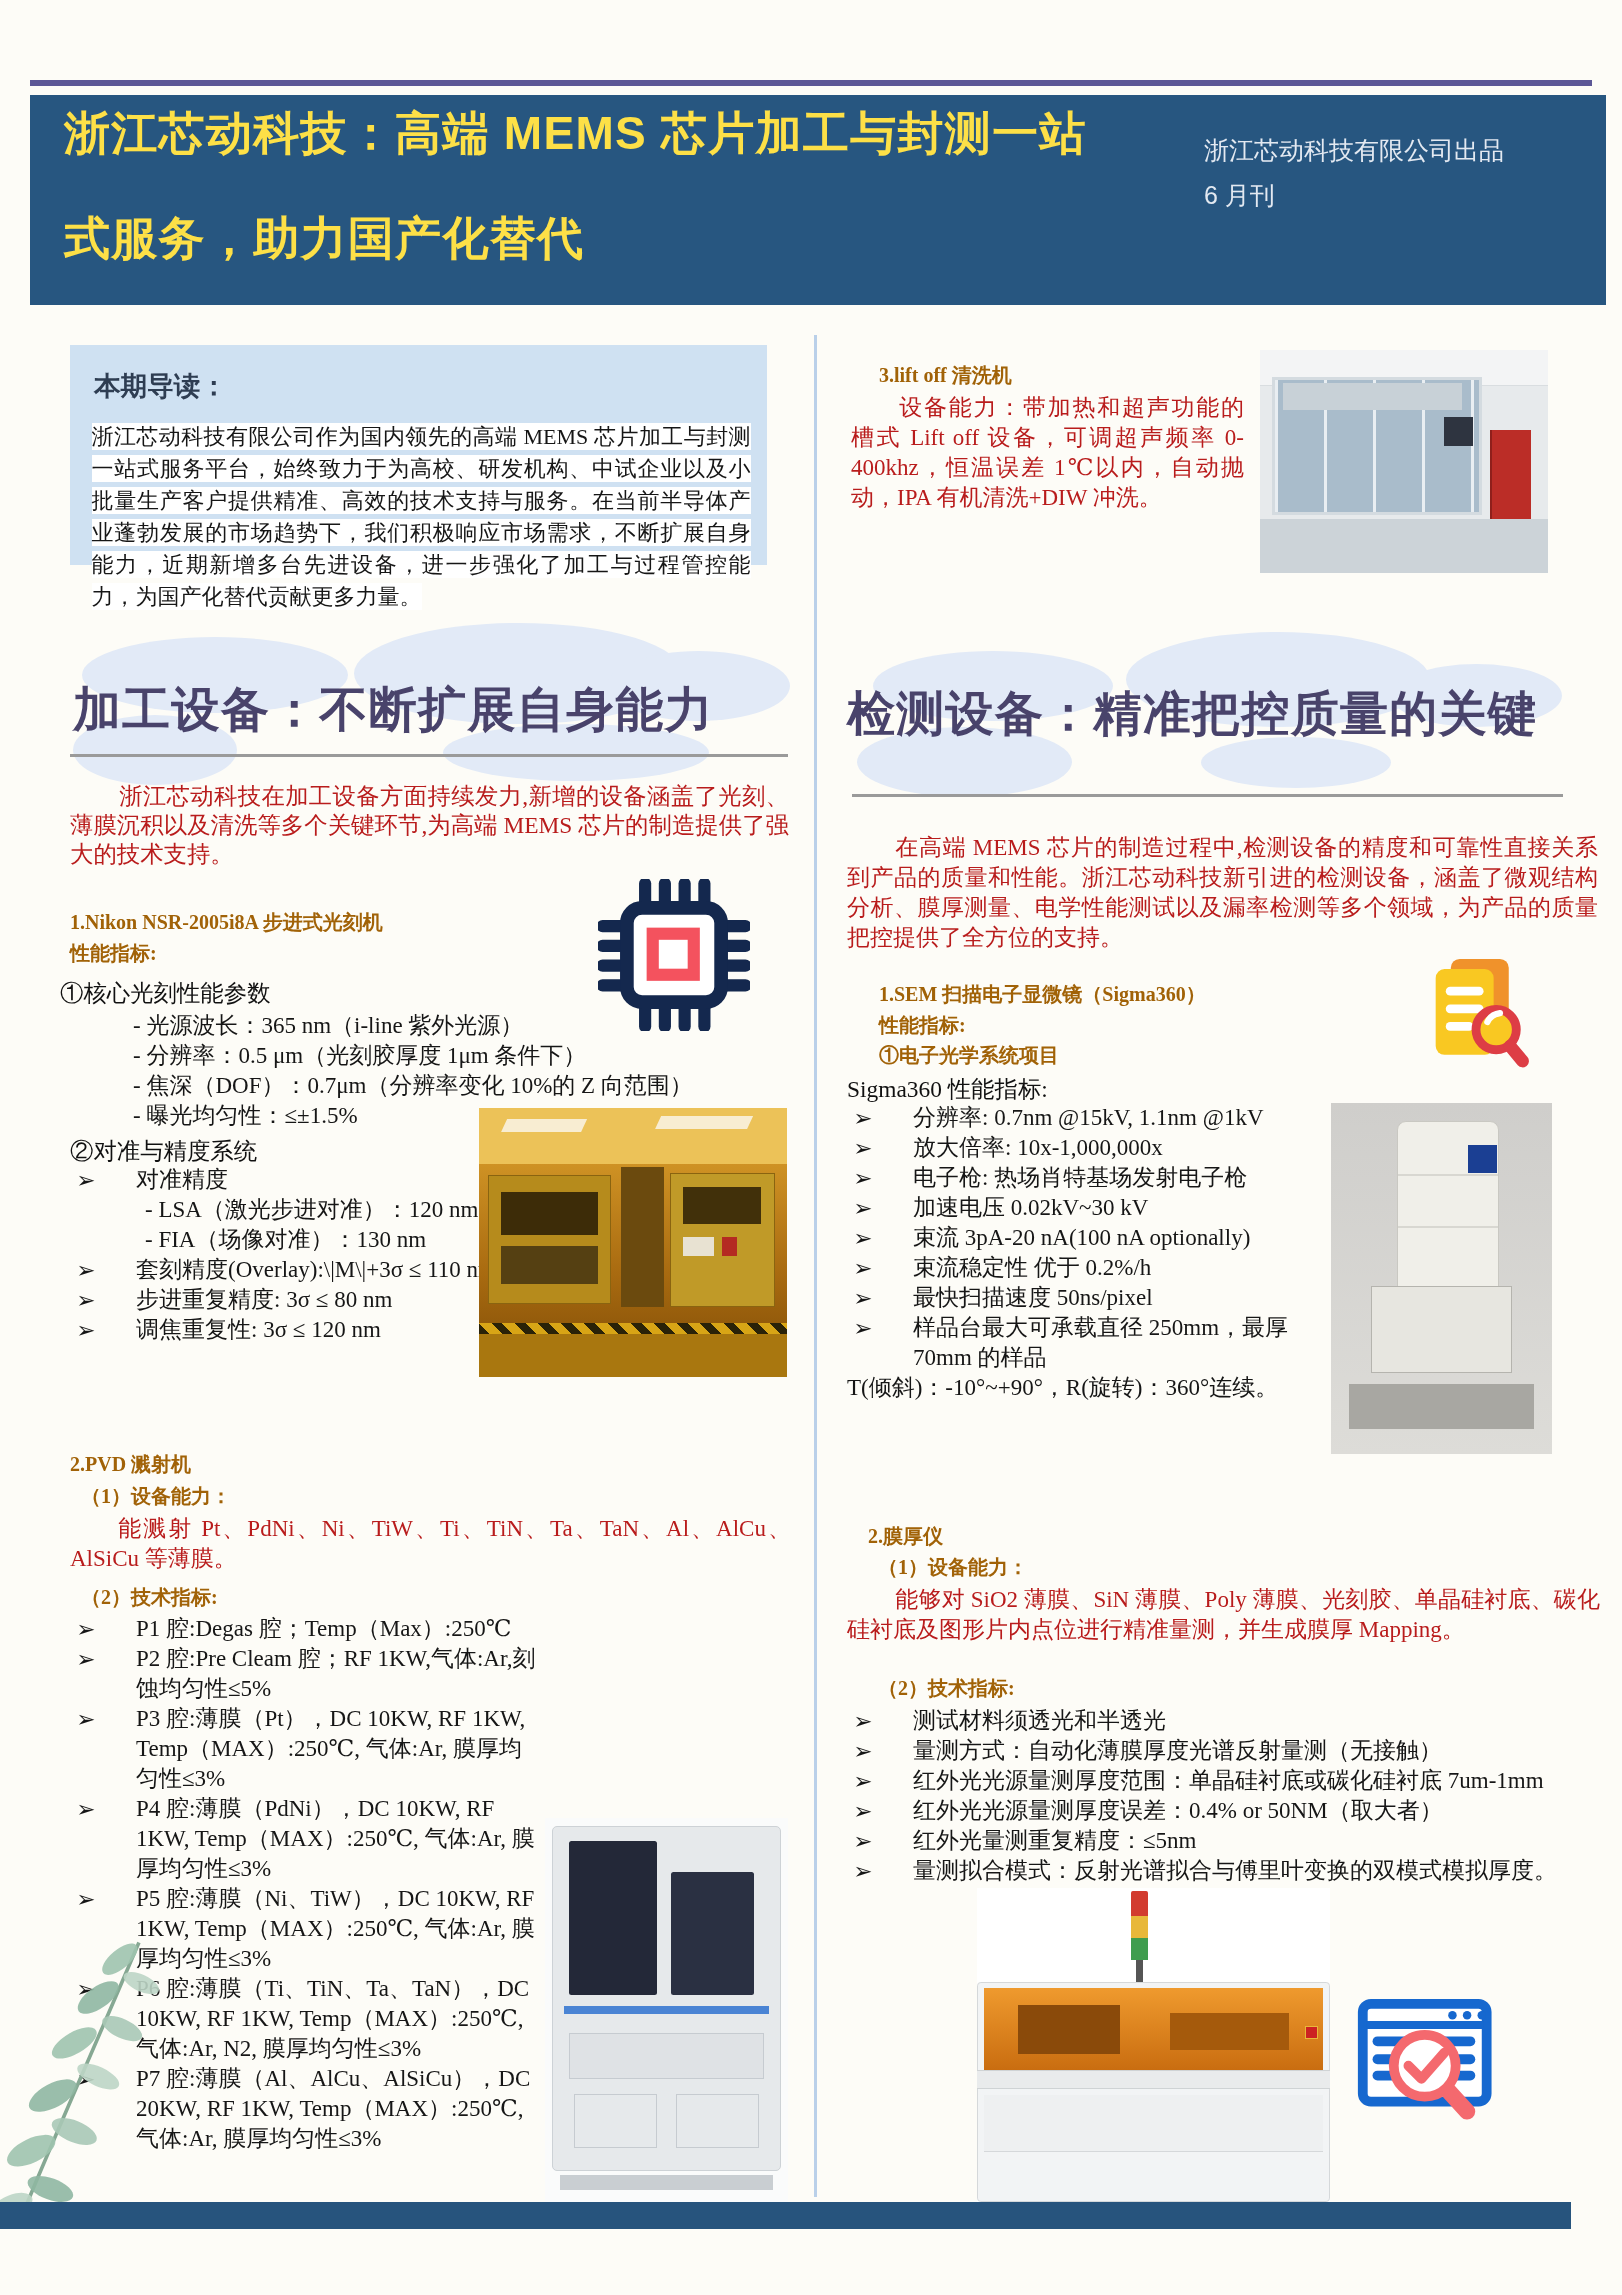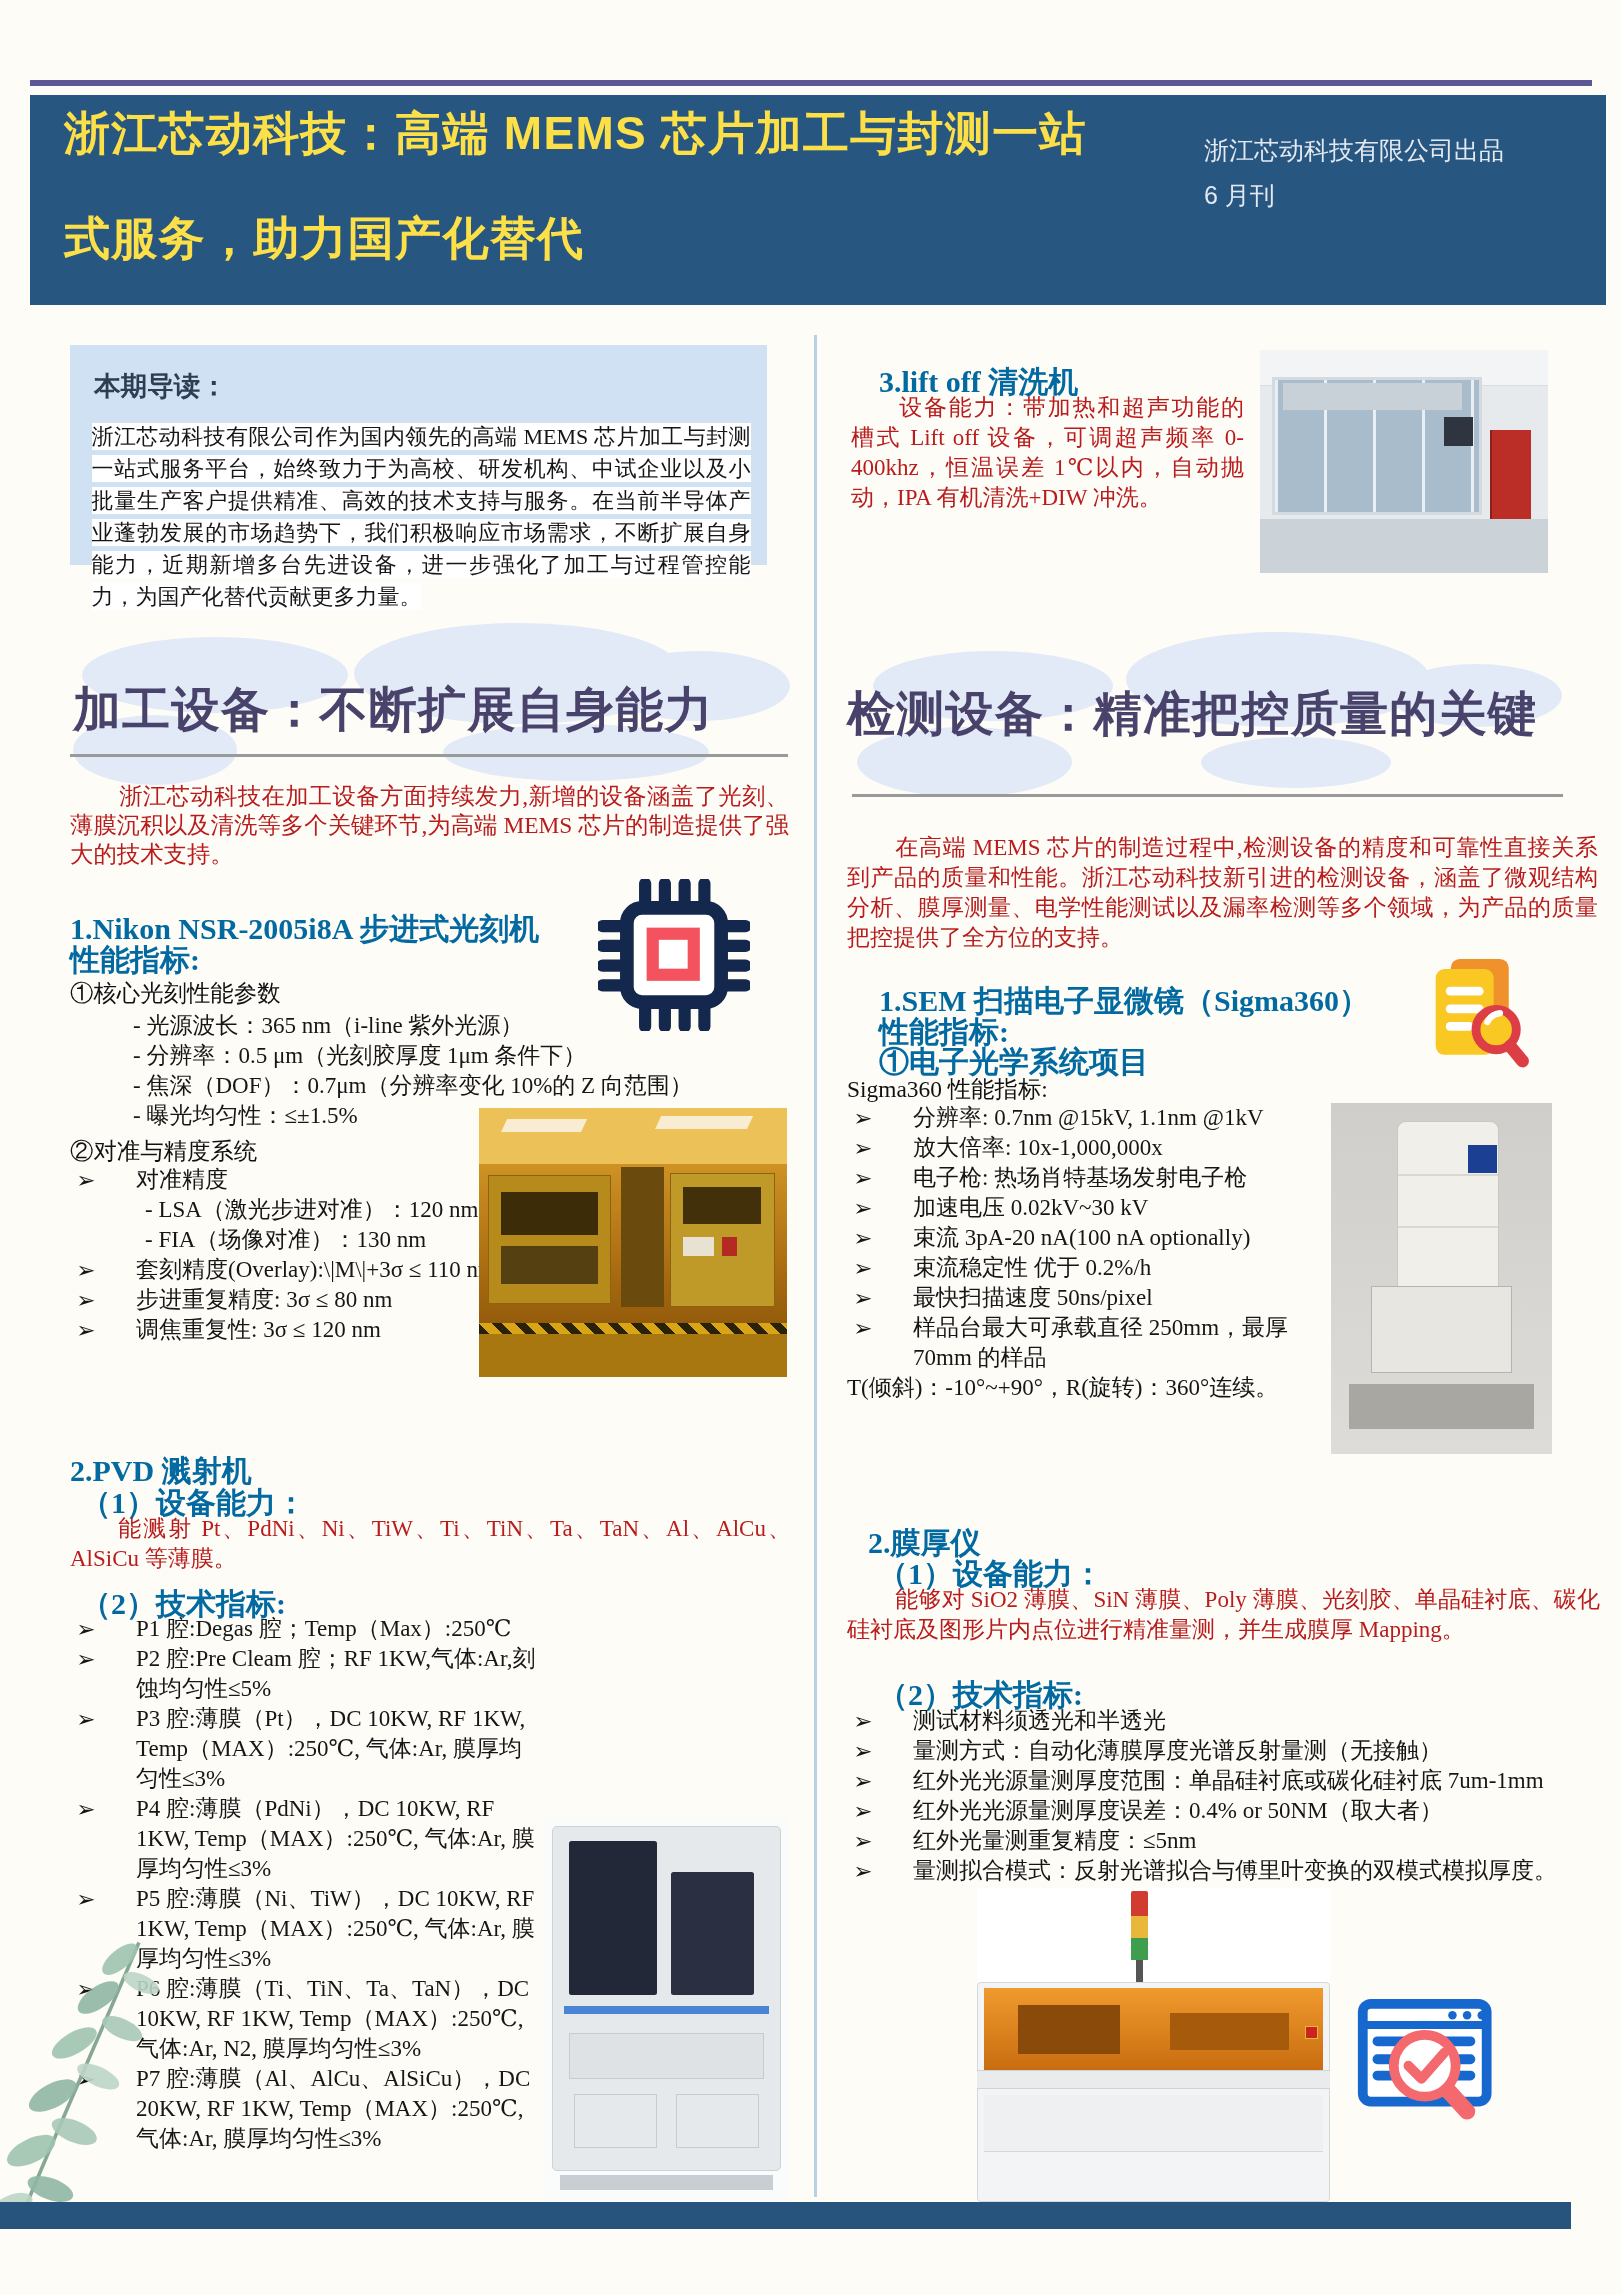--- a/index.html
+++ b/index.html
@@ -28,21 +28,21 @@
   
   .sect { position:absolute; font-family:"Liberation Sans","DejaVu Sans",sans-serif; font-weight:bold;
           font-size:48px; color:#49436b; letter-spacing:1.3px; white-space:nowrap; z-index:2; }
   .rule { position:absolute; height:3.2px; background:#9a9a9a; z-index:2; }
   .cloud { position:absolute; background:#e2eaf7; border-radius:50%; z-index:1; }
 
   
   .body { position:absolute; font-size:23px; line-height:30px; color:#b91c1c; overflow-wrap:break-word; }
   .j { text-align:justify; }
   .ind { text-indent:2.1em; }
-  .h40 { position:absolute; font-weight:bold; font-size:30px; color:#0369a1; white-space:nowrap; }
+  .h40 { position:absolute; font-weight:bold; font-size:20px; color:#a16207; white-space:nowrap; }
   .h37 { position:absolute; font-size:23.4px; color:#111; white-space:nowrap; }
   .list { position:absolute; font-size:23px; line-height:30px; }
   .ai { position:relative; padding-left:66px; }
   .am { position:absolute; left:6.3px; top:0; font-family:"DejaVu Sans",sans-serif; }
   .di { margin-left:75px; }
   .g1i { margin-left:63px; }
   .tail { margin-top:0; }
 
   
   .ph { position:absolute; overflow:hidden; }
@@ -115,21 +115,21 @@
         <line x1="85" y1="31" x2="97" y2="31"></line>
           <line x1="85" y1="44" x2="97" y2="44"></line>
           <line x1="85" y1="57" x2="97" y2="57"></line>
           <line x1="85" y1="70" x2="97" y2="70"></line>
       </g>
       <rect x="19" y="19" width="62" height="62" rx="10" fill="#ffffff" stroke="#14284e" stroke-width="9"></rect>
       <rect x="36" y="36" width="27" height="27" fill="none" stroke="#f4525e" stroke-width="8"></rect>
     </svg>
   </div>
 
-  <div class="h37" style="left:70px; top:977px;">①核心光刻性能参数</div>
+  <div class="h37" style="left:60px; top:977px;">①核心光刻性能参数</div>
   <div class="list" style="left:70px; top:1011px; width:721px;">
     <div class="g1i">- 光源波长：365 nm（i-line 紫外光源）</div>
     <div class="g1i">- 分辨率：0.5 μm（光刻胶厚度 1μm 条件下）</div>
     <div class="g1i">- 焦深（DOF）：0.7μm（分辨率变化 10%的 Z 向范围）</div>
     <div class="g1i">- 曝光均匀性：≤±1.5%</div>
   </div>
   <div class="h37" style="left:70px; top:1135px;">②对准与精度系统</div>
   <div class="list" style="left:70px; top:1165px; width:436px;">
     <div class="ai"><span class="am">➢</span><span>对准精度</span></div>
     <div class="di">- LSA（激光步进对准）：120 nm</div>

